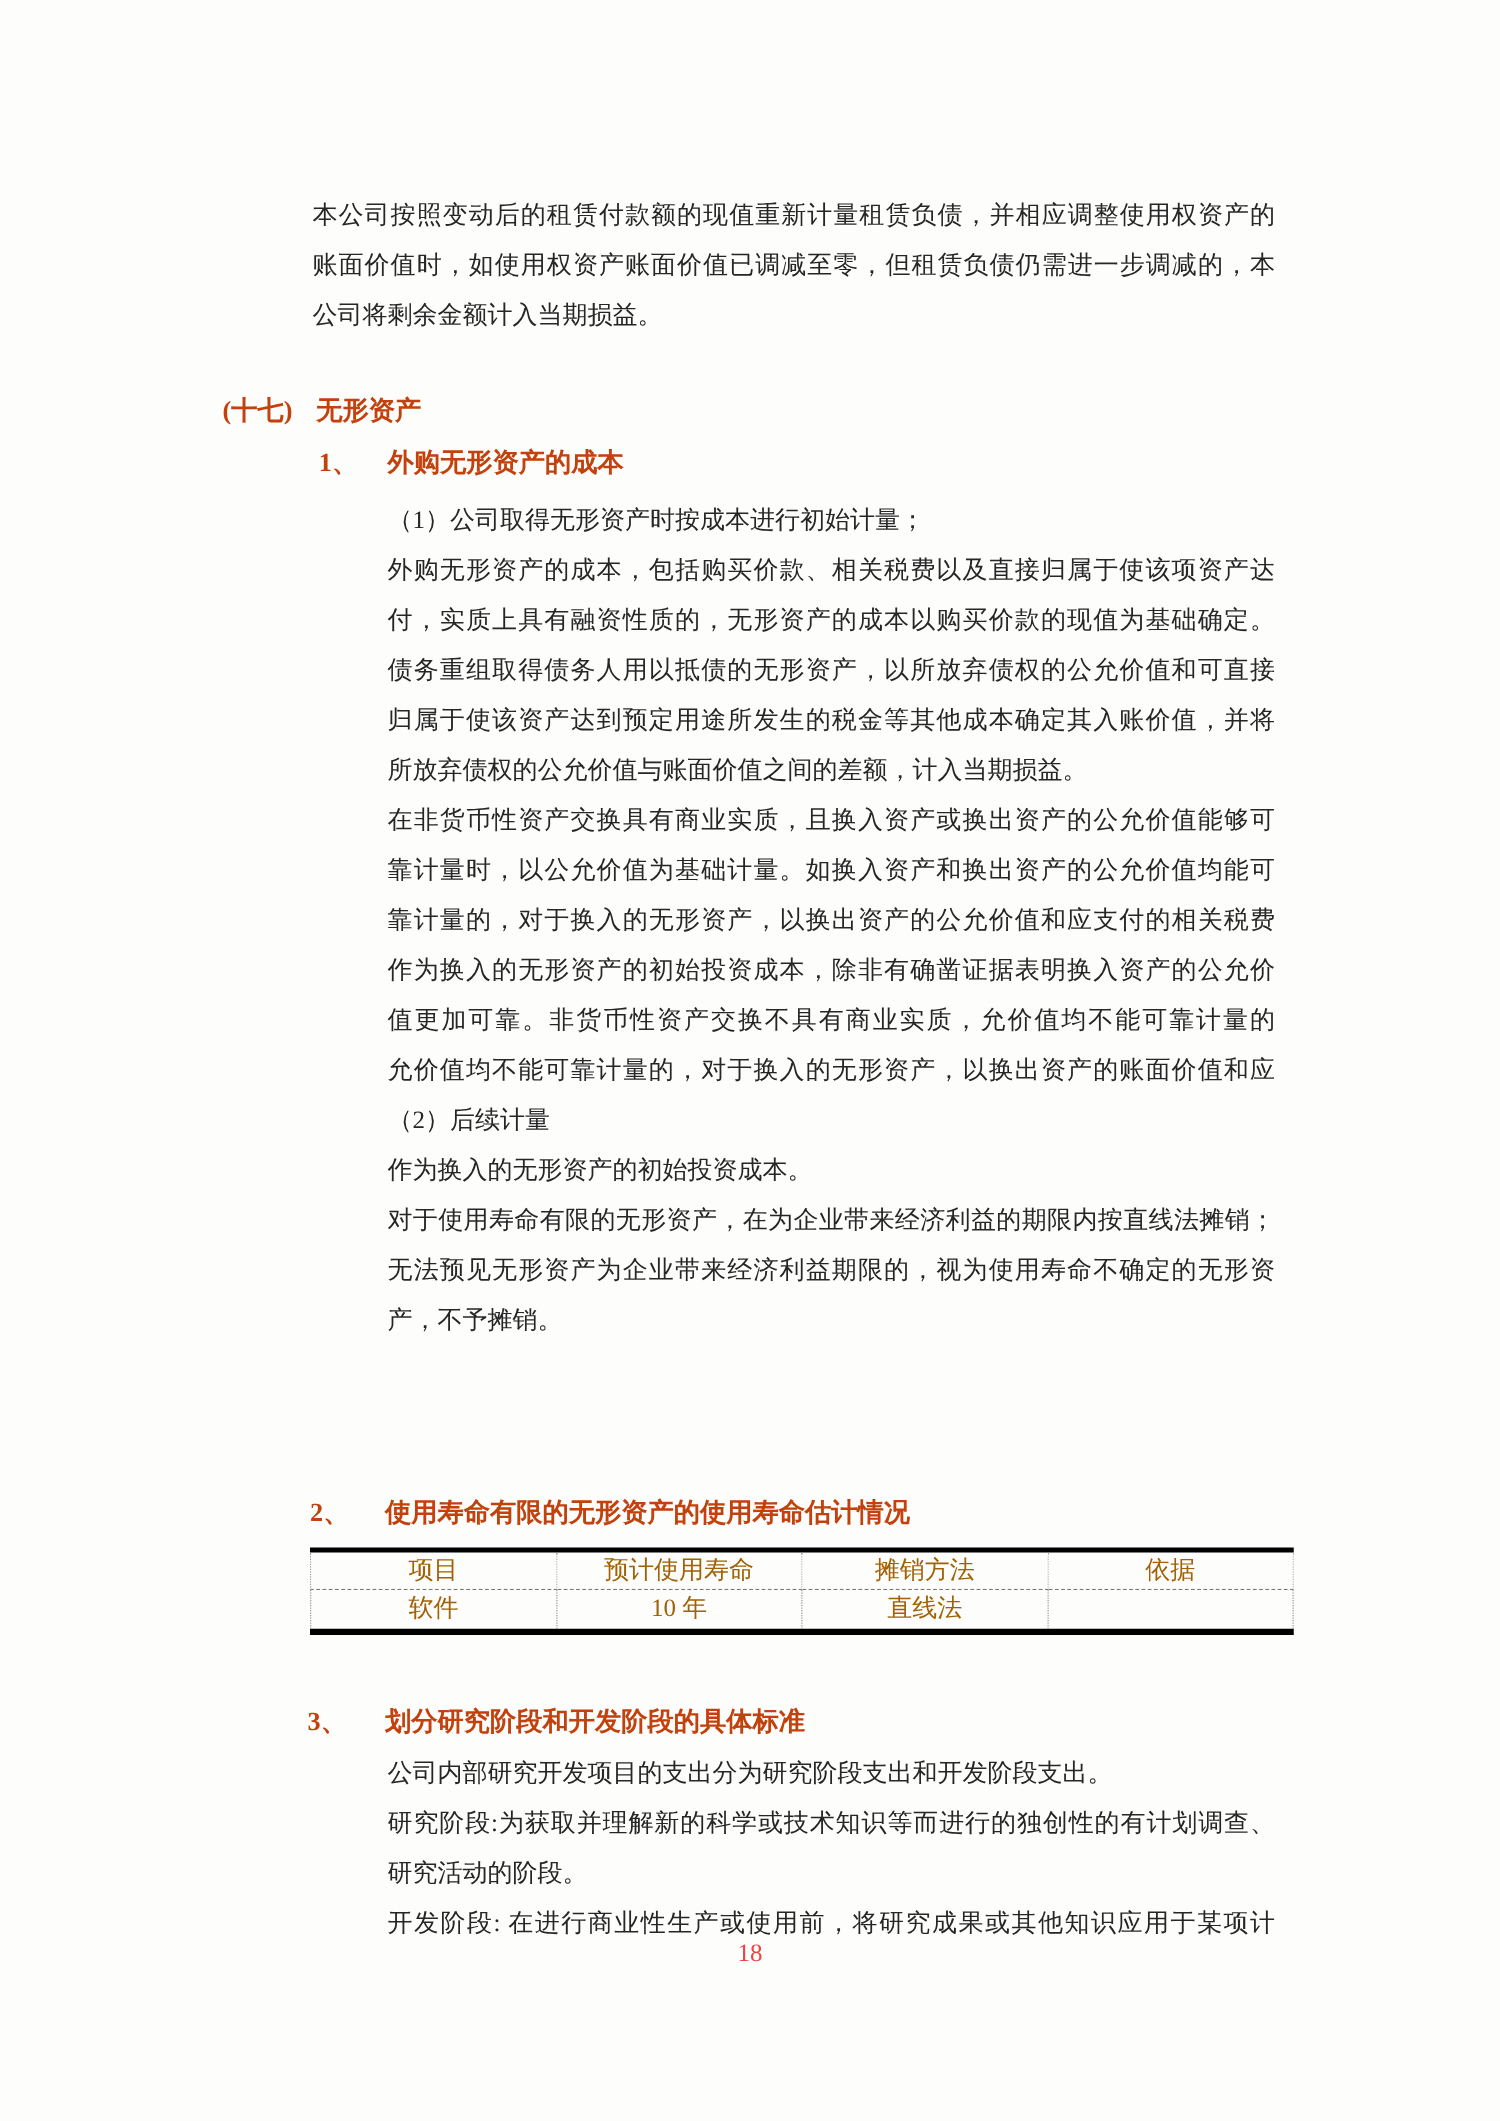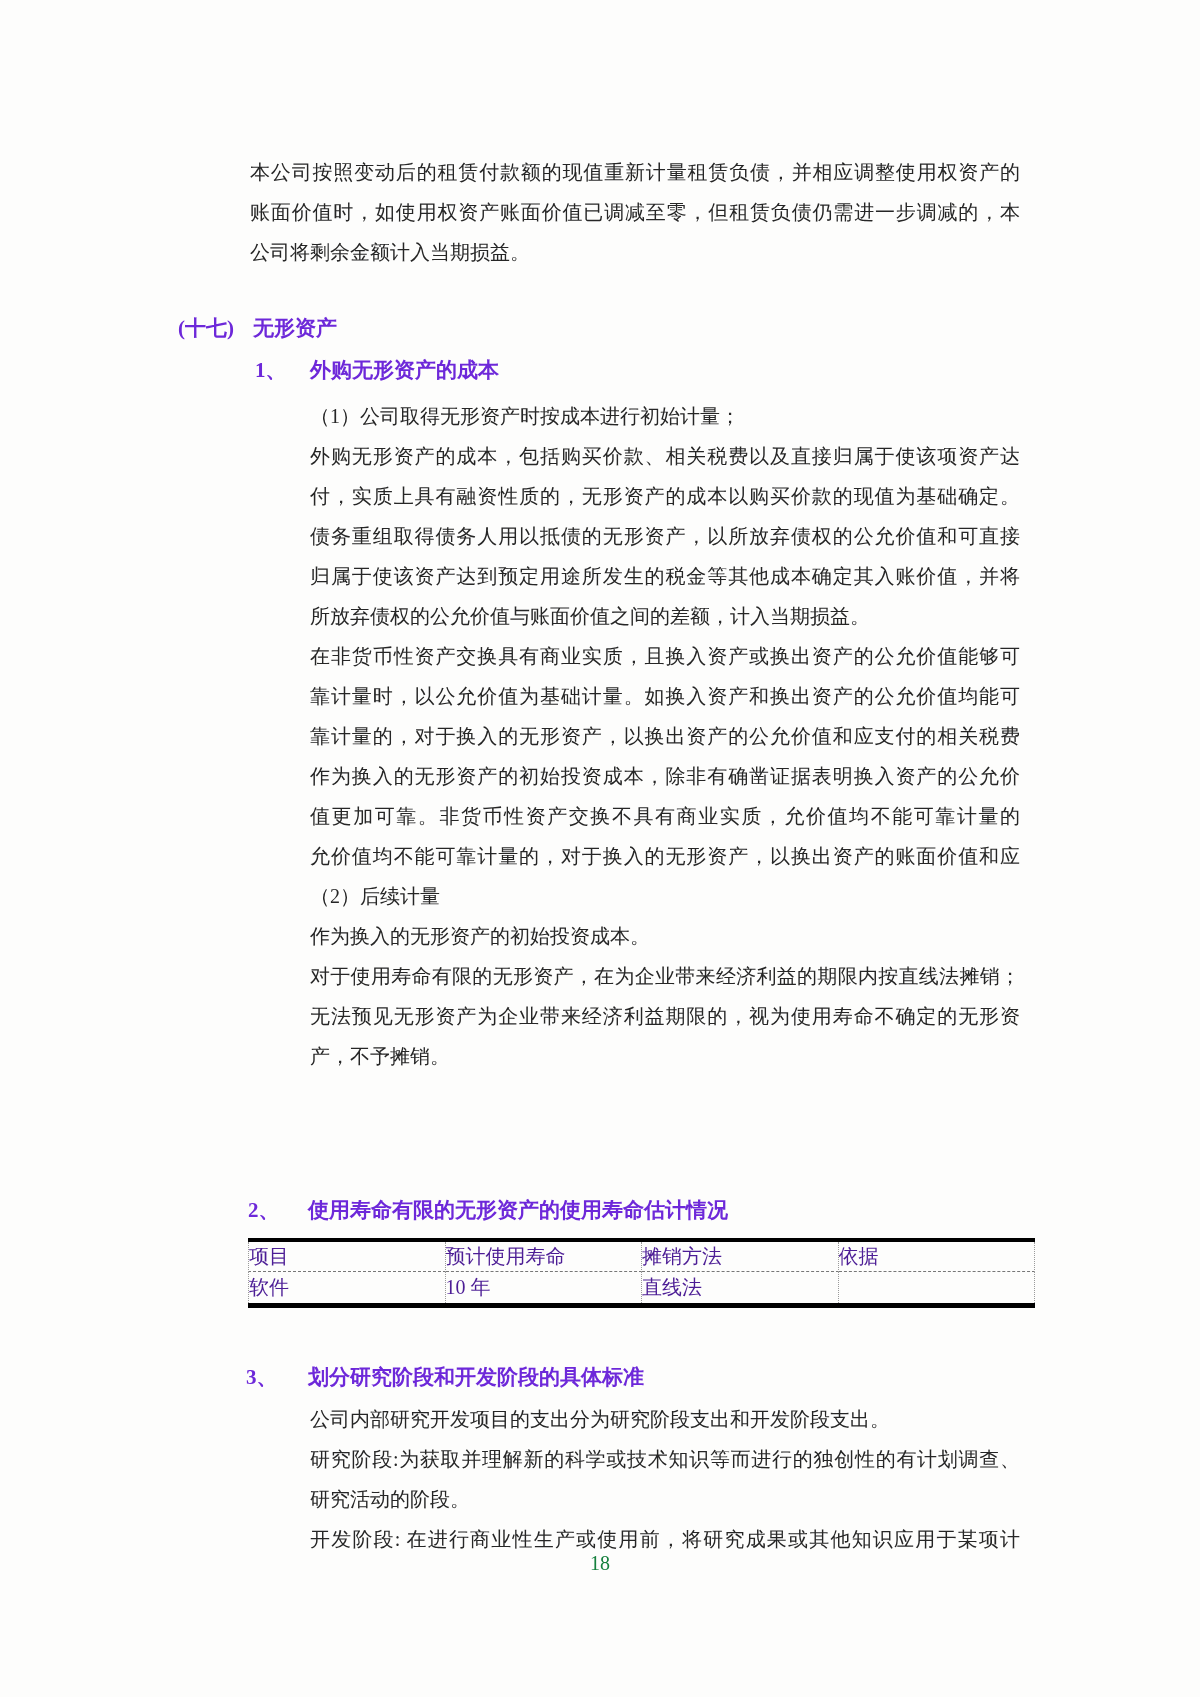--- a/index.html
+++ b/index.html
@@ -18,54 +18,55 @@
     letter-spacing:0px;
     text-align:justify;
     overflow:hidden;
   }
   .tline.fill{ text-align-last:justify; }
   .tline.end{ text-align-last:left; }
   .block{ position:absolute; }
   .heading{
     position:absolute;
     font-weight:bold;
-    color:#6d28d9;
+    color:#c2410c;
     font-size:21px;
     line-height:26px;
     white-space:nowrap;
   }
   .hlabel{ display:inline-block; }
   .sec17 .hlabel{ width:75px; }
   .sub1 .hlabel{ width:55px; }
   .sub2 .hlabel{ width:60px; }
   .sub3 .hlabel{ width:62px; }
   
   .tbl{
     position:absolute;
     left:248px; top:1238px; width:787px;
     border-top:4px solid #000;
     border-bottom:5px solid #000;
   }
   .trow{ display:flex; }
   .tcell{
     flex:1 1 0;
+    text-align:center;
     font-size:20px;
-    color:#4c1d95;
+    color:#a16207;
     border-right:1px dotted #9a9a9a;
     overflow:hidden;
   }
   .tcell:first-child{ border-left:1px dotted #9a9a9a; }
   .thead .tcell{ height:29px; line-height:29px; border-bottom:1px dashed #777; }
   .tdata .tcell{ height:31px; line-height:31px; }
   .pagenum{
     position:absolute;
     left:0; right:0; top:1552px;
     text-align:center;
     font-size:20px;
-    color:#15803d;
+    color:#ef4444;
   }
 </style>
 </head>
 <body>
 
 <div class="page">
 
   <div class="block" style="left:250px;top:152px;width:770px;">
     <div class="tline fill">本公司按照变动后的租赁付款额的现值重新计量租赁负债，并相应调整使用权资产的</div>
     <div class="tline fill">账面价值时，如使用权资产账面价值已调减至零，但租赁负债仍需进一步调减的，本</div>

